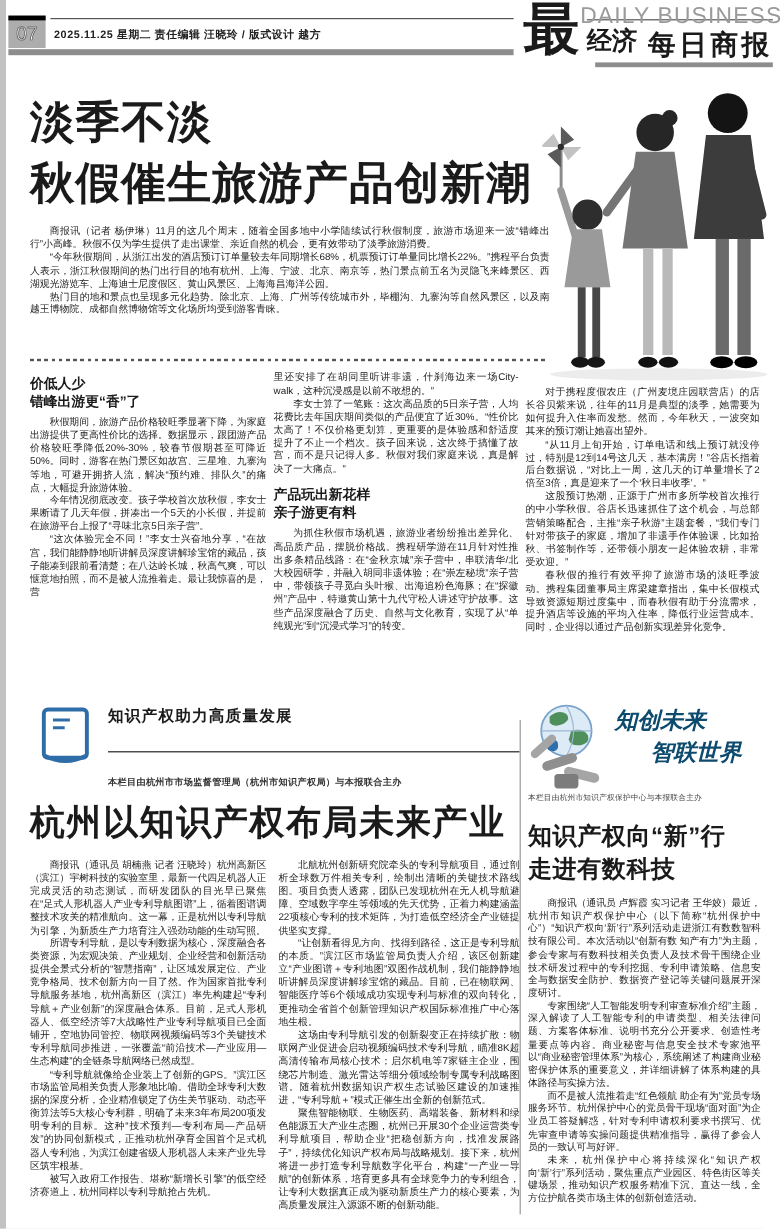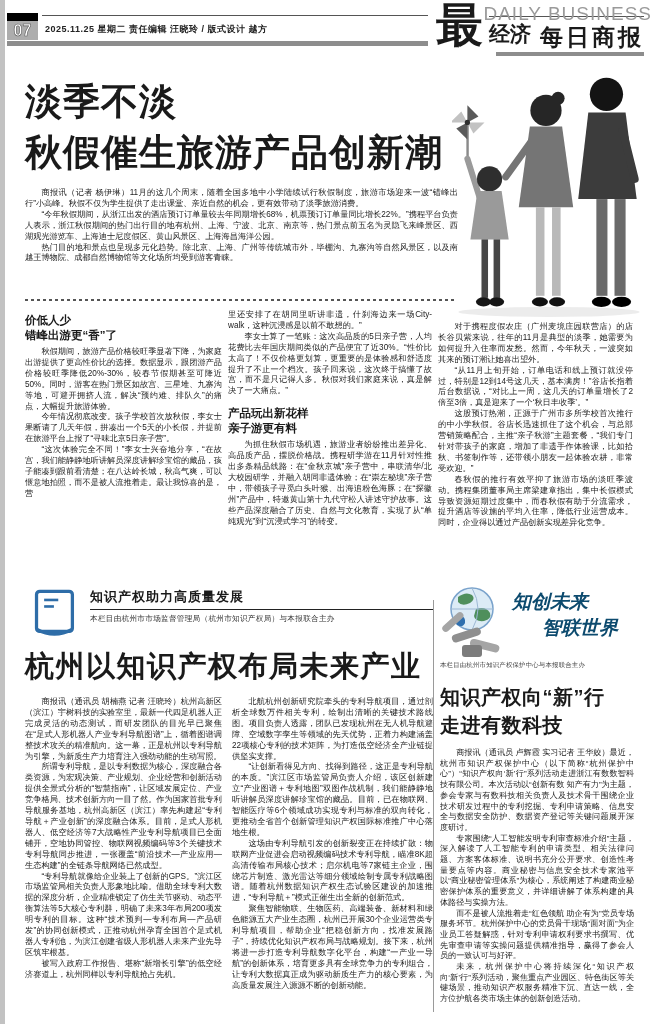--- a/index.html
+++ b/index.html
@@ -2,21 +2,21 @@
 <html><head>
 <meta charset="utf-8">
 <style>
 *{margin:0;padding:0;box-sizing:border-box}
 html,body{width:652px}
 body{background:#cfcfcf;font-family:"Liberation Sans",sans-serif;color:#1a1a1a}
 .sheet{position:relative;width:652px;height:1024px;background:#fff;overflow:hidden}
 .scan-edge{position:absolute;left:0;top:0;width:5px;height:100%;background:#c2c2c2}
 
 .hdr{position:absolute;left:0;top:0;width:652px;height:62px}
-.pgnum{position:absolute;left:7px;top:13px;width:31px;height:27px;background:#adadad;border-top:8px solid #000000;color:#fff;font-weight:bold;font-size:16px;display:flex;align-items:center;justify-content:center;-webkit-text-stroke:.6px #555}
+.pgnum{position:absolute;left:7px;top:13px;width:31px;height:27px;background:#adadad;border-top:4px solid #000000;color:#fff;font-weight:normal;font-size:16px;display:flex;align-items:center;justify-content:center;-webkit-text-stroke:.6px #555}
 .hdr-thin-l{position:absolute;left:42px;top:15px;width:386px;height:1px;background:#555}
 .dateline{position:absolute;left:45px;top:23px;font-size:9px;font-weight:bold;color:#222;letter-spacing:.5px}
 .hdr-bar-l{position:absolute;left:7px;top:41px;width:421px;height:5px;background:#8d8d8d}
 .zui{position:absolute;left:436px;top:2px;font-size:47px;font-weight:900;font-family:"Liberation Serif",serif;line-height:1}
 .jingji{position:absolute;left:489px;top:20px;font-size:21px;font-weight:900}
 .hdr-thin-r{position:absolute;left:489px;top:16px;width:155px;height:1px;background:#555}
 .m-en{position:absolute;right:0;top:3px;font-size:19px;font-weight:normal;color:#9a9a9a;letter-spacing:1px}
 .m-cn{position:absolute;right:8px;top:22px;font-size:23px;font-weight:900;font-family:"Liberation Serif",serif;letter-spacing:3px}
 .hdr-bar-r{position:absolute;right:8px;top:52px;width:148px;height:4px;background:#8d8d8d}
 
@@ -31,22 +31,22 @@
 .c3{width:195px;padding-top:12px}
 .bp p,.bp{font-size:8.2px;line-height:10.9px;text-align:justify;text-indent:2em;color:#1c1c1c}
 .cont p:first-child{text-indent:0}
 .subhead{font-size:11.5px;font-weight:900;line-height:14.5px;margin:3px 0 5px}
 .c2 .subhead{margin-top:9px}
 
 .s2{position:absolute;left:25px;top:588px;width:408px}
 .banner{display:flex;align-items:flex-start}
 .book-ic{width:48px;height:50px;flex:0 0 48px;margin-left:6px}
 .banner-txt{margin-left:11px;flex:1}
-.banner-title{font-size:13px;font-weight:900;letter-spacing:1px;padding-bottom:3px;border-bottom:1.5px solid #222}
-.banner-sub{font-size:7.6px;color:#333;margin-top:4px;font-weight:normal;letter-spacing:.3px}
+.banner-title{font-size:13px;font-weight:900;letter-spacing:1px;padding-bottom:20px;border-bottom:1.5px solid #222}
+.banner-sub{font-size:7.6px;color:#333;margin-top:20px;font-weight:bold;letter-spacing:.3px}
 .s2-headline{margin-top:9px;font-size:29px;font-weight:900;letter-spacing:1.5px}
 .s2-cols{margin-top:10px;display:flex;height:336px;overflow:hidden}
 .s2c1{width:197px;margin-right:10px}
 .s2c2{width:201px}
 
 .vrule{position:absolute;left:433px;top:600px;width:1px;height:412px;background:#9a9a9a}
 .s3{position:absolute;left:440px;top:583px;width:194px}
 .iplogo{display:flex}
 .globe-ic{width:68px;height:76px;flex:0 0 68px}
 .iplogo-txt{margin-left:4px;padding-top:6px;color:#0c4a6e;font-weight:900;font-style:italic;font-size:19px;font-family:"Liberation Serif",serif;line-height:26px}

